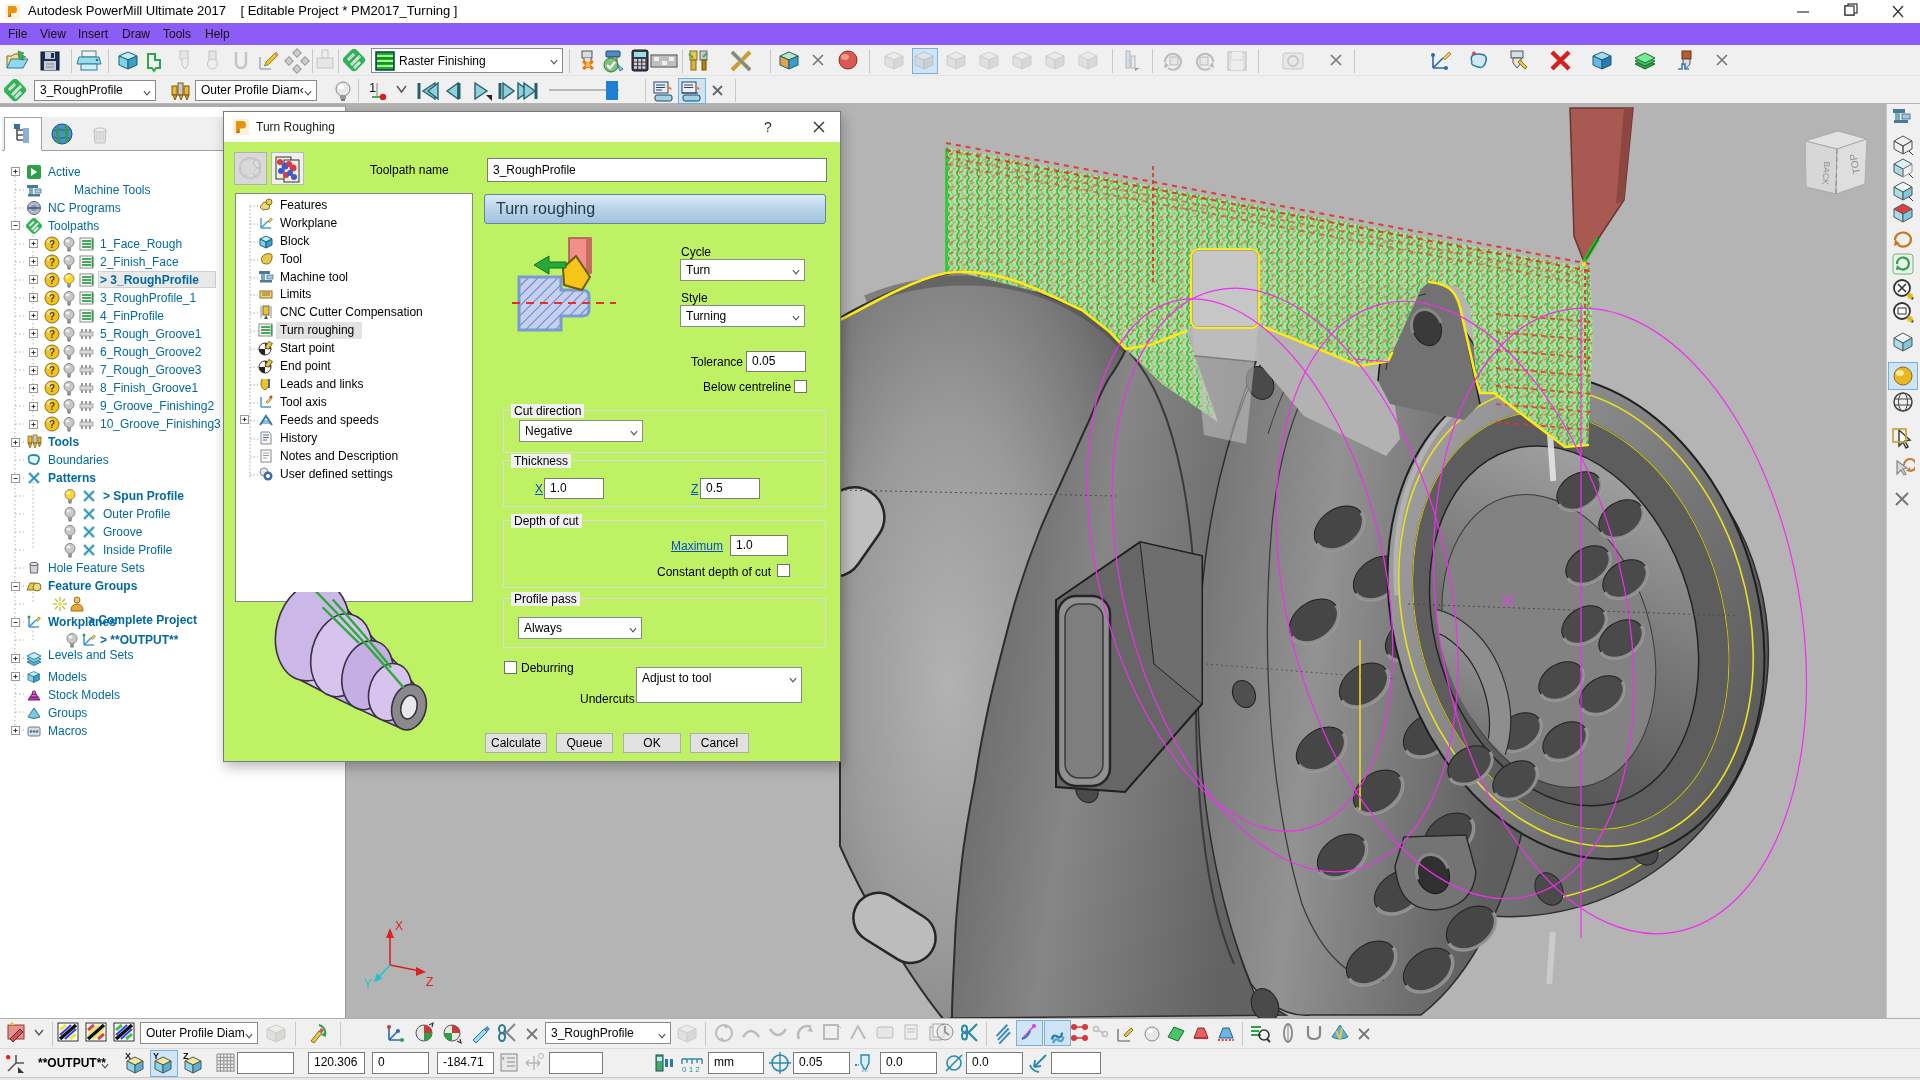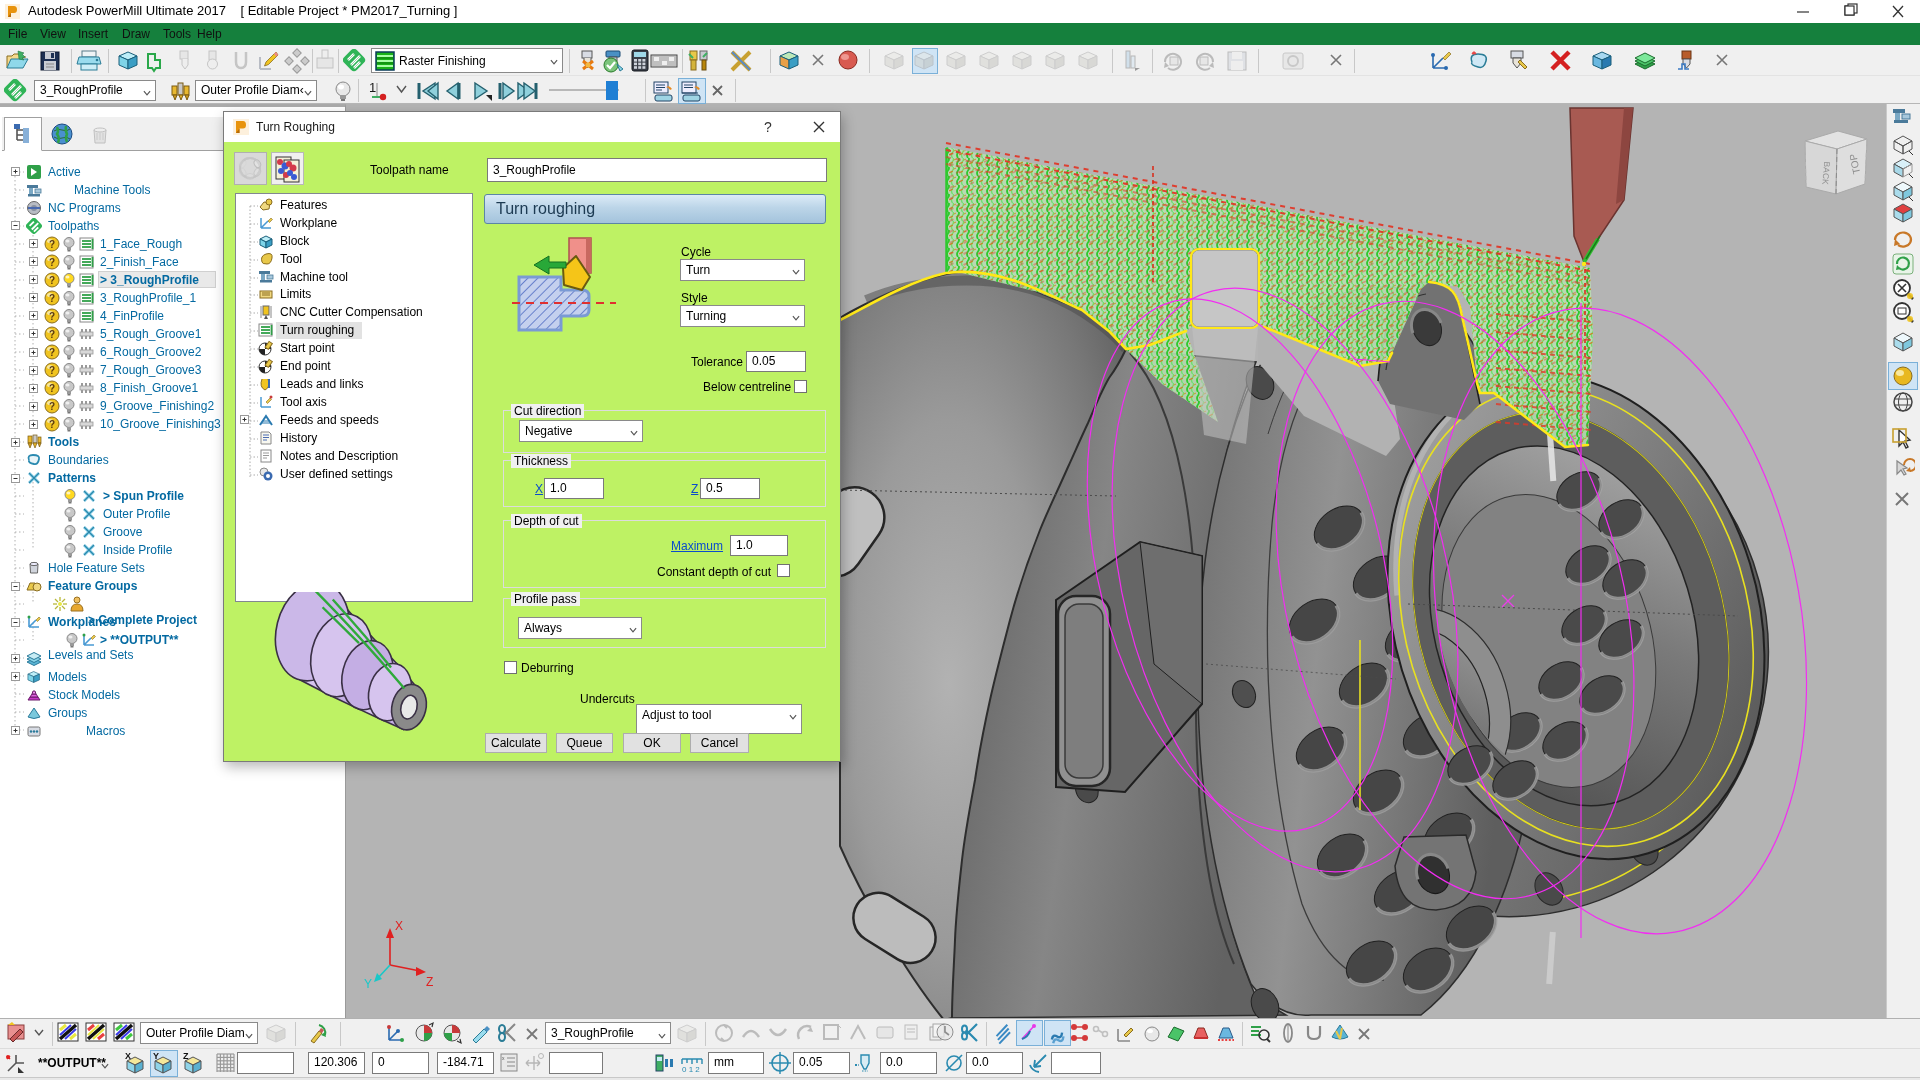--- a/index.html
+++ b/index.html
@@ -1,19 +1,19 @@
 <!DOCTYPE html>
 <html><head><meta charset="utf-8"><style>
 *{margin:0;padding:0;box-sizing:border-box;}
 html,body{width:1920px;height:1080px;overflow:hidden;background:#f0f0f0;
  font-family:"Liberation Sans",sans-serif;-webkit-font-smoothing:antialiased;}
 .abs{position:absolute;}
 #win{position:relative;width:1920px;height:1080px;background:#f0f0f0;}
 #titlebar{position:absolute;left:0;top:0;width:1920px;height:23px;background:#fff;font-size:13px;color:#000;}
-#menubar{position:absolute;left:0;top:23px;width:1920px;height:22px;background:#15803d;font-size:12px;color:#111;}
+#menubar{position:absolute;left:0;top:23px;width:1920px;height:22px;background:#8b5cf6;font-size:12px;color:#111;}
 #tb1{position:absolute;left:0;top:45px;width:1920px;height:31px;background:#f0f0f0;border-bottom:1px solid #e3e3e3;}
 #tb2{position:absolute;left:0;top:76px;width:1920px;height:28px;background:#f0f0f0;border-bottom:1px solid #b6b6b6;}
 #mainrow{position:absolute;left:0;top:104px;width:1920px;height:914px;background:#b4b4b4;}
 #leftpanel{position:absolute;left:0;top:104px;width:346px;height:914px;background:#fff;border-right:1px solid #9a9a9a;border-top:3px solid #ababab;}
 #rightbar{position:absolute;left:1886px;top:104px;width:34px;height:914px;background:#f0f0f0;border-left:1px solid #c9c9c9;}
 #rowA{position:absolute;left:0;top:1018px;width:1920px;height:30px;background:#f0f0f0;border-top:1px solid #b0b0b0;}
 #rowB{position:absolute;left:0;top:1048px;width:1920px;height:30px;background:#f0f0f0;border-top:1px solid #dcdcdc;}
 #botline{position:absolute;left:0;top:1077px;width:1920px;height:3px;background:#e8e8e8;border-top:1px solid #c8c8c8;}
 .sep{position:absolute;width:1px;background:#c8c8c8;}
 .combo{position:absolute;background:#fff;border:1px solid #8a8a8a;font-size:12px;color:#000;}
@@ -43,21 +43,21 @@
         <rect x="70" y="6" width="9" height="9" fill="#fff" stroke="#333" stroke-width="1.2"></rect>
         <path d="M118,6 L128,17 M128,6 L118,17" stroke="#333" stroke-width="1.3"></path>
       </svg>
     </div>
     <div id="menubar">
       <div class="abs" style="left:8px;top:4px">File</div>
       <div class="abs" style="left:40px;top:4px">View</div>
       <div class="abs" style="left:78px;top:4px">Insert</div>
       <div class="abs" style="left:122px;top:4px">Draw</div>
       <div class="abs" style="left:163px;top:4px">Tools</div>
-      <div class="abs" style="left:197px;top:4px">Help</div>
+      <div class="abs" style="left:205px;top:4px">Help</div>
     </div>
     <div id="tb1">
       <div class="sep" style="left:71px;top:4px;height:24px"></div>
       <div class="sep" style="left:108px;top:4px;height:24px"></div>
       <div class="sep" style="left:312px;top:4px;height:24px"></div>
       <div class="sep" style="left:338px;top:4px;height:24px"></div>
       <div class="combo" style="left:371px;top:3px;width:192px;height:25px">
         <svg class="abs" style="left:3px;top:2px" width="20" height="20" viewBox="0 0 20 20">
           <rect x="1" y="1" width="18" height="18" fill="#19b219" stroke="#0a3c5a" stroke-width="1.5"></rect>
           <g stroke="#a8ffa8" stroke-width="2">
@@ -1279,21 +1279,21 @@
       <rect x="0.5" y="0.5" width="8" height="8" fill="#fff" stroke="#999"></rect>
       <line x1="2.5" y1="4.5" x2="6.5" y2="4.5" stroke="#333"></line>
       <line x1="4.5" y1="2.5" x2="4.5" y2="6.5" stroke="#333"></line>
     </svg>
     <svg class="icon" style="left:26px;top:722.6300000000001px" width="16" height="16" viewBox="0 0 16 16">
       <rect x="2" y="4" width="12" height="9" rx="1.5" fill="#d8dce4" stroke="#777"></rect>
       <circle cx="5" cy="8.5" r="1.2" fill="#2a7a9a"></circle>
       <circle cx="8" cy="8.5" r="1.2" fill="#2a7a9a"></circle>
       <circle cx="11" cy="8.5" r="1.2" fill="#2a7a9a"></circle>
     </svg>
-    <div class="treetxt" style="left:48px;top:724px;margin-left:38px;">Macros</div>
+    <div class="treetxt" style="left:48px;top:724px;">Macros</div>
     <div id="rightbar"></div>
     <svg class="icon" style="left:1891px;top:106px" width="24" height="24" viewBox="0 0 24 24">
       <rect x="2" y="3" width="12" height="4" fill="#4a7a9a"></rect>
       <rect x="4" y="7" width="5" height="8" fill="#7aa8c4"></rect>
       <rect x="3" y="14" width="14" height="3" fill="#4a7a9a"></rect>
       <rect x="11" y="8" width="8" height="5" fill="#a8c8dc" stroke="#4a7a9a"></rect>
     </svg>
     <svg class="icon" style="left:1891px;top:133px" width="24" height="24" viewBox="0 0 24 24">
       <polygon points="3,8 12,3 21,8 12,13" fill="none" stroke="#555"></polygon>
       <polygon points="3,8 12,13 12,21 3,16" fill="none" stroke="#555"></polygon>
@@ -1875,18 +1875,18 @@
         </div><div class="lbl" style="left:467px;top:243px">Tolerance</div><div class="tbx" style="left:522px;top:239px;width:60px;height:21px">0.05</div><div class="lbl" style="left:479px;top:268px">Below centreline</div><div class="cb" style="left:570px;top:268px"></div><div class="grp" style="left:279px;top:298px;width:323px;height:43px"></div><div class="grplbl" style="left:287px;top:292px">Cut direction</div><div class="combo" style="left:295px;top:308px;width:124px;height:22px">
           <div class="tx" style="top:3px">Negative</div>
           <svg class="chev" style="top:8px" width="9" height="6" viewBox="0 0 9 6">
             <path d="M1,1 L4.5,5 L8,1" fill="none" stroke="#555" stroke-width="1.3"></path>
           </svg>
         </div><div class="grp" style="left:279px;top:348px;width:323px;height:47px"></div><div class="grplbl" style="left:287px;top:342px">Thickness</div><div class="lbl" style="left:311px;top:370px;color:#0a4ccc;text-decoration:underline">X</div><div class="tbx" style="left:320px;top:366px;width:60px;height:21px">1.0</div><div class="lbl" style="left:467px;top:370px;color:#0a4ccc;text-decoration:underline">Z</div><div class="tbx" style="left:476px;top:366px;width:60px;height:21px">0.5</div><div class="grp" style="left:279px;top:408px;width:323px;height:68px"></div><div class="grplbl" style="left:287px;top:402px">Depth of cut</div><div class="lbl" style="left:447px;top:427px;color:#0a4ccc;text-decoration:underline">Maximum</div><div class="tbx" style="left:506px;top:423px;width:58px;height:21px">1.0</div><div class="lbl" style="left:433px;top:453px">Constant depth of cut</div><div class="cb" style="left:553px;top:452px"></div><div class="grp" style="left:279px;top:486px;width:323px;height:50px"></div><div class="grplbl" style="left:287px;top:480px">Profile pass</div><div class="combo" style="left:294px;top:505px;width:124px;height:22px">
           <div class="tx" style="top:3px">Always</div>
           <svg class="chev" style="top:8px" width="9" height="6" viewBox="0 0 9 6">
             <path d="M1,1 L4.5,5 L8,1" fill="none" stroke="#555" stroke-width="1.3"></path>
           </svg>
-        </div><div class="cb" style="left:280px;top:549px"></div><div class="lbl" style="left:297px;top:549px">Deburring</div><div class="lbl" style="left:356px;top:580px">Undercuts</div><div class="combo" style="left:412px;top:592px;width:166px;height:30px">
+        </div><div class="cb" style="left:280px;top:549px"></div><div class="lbl" style="left:297px;top:549px">Deburring</div><div class="lbl" style="left:356px;top:580px">Undercuts</div><div class="combo" style="left:412px;top:555px;width:166px;height:36px">
           <div class="tx" style="top:3px">Adjust to tool</div>
           <svg class="chev" style="top:8px" width="9" height="6" viewBox="0 0 9 6">
             <path d="M1,1 L4.5,5 L8,1" fill="none" stroke="#555" stroke-width="1.3"></path>
           </svg>
         </div><div class="btn" style="left:261px;top:621px;width:62px;height:20px;padding-top:2px">Calculate</div><div class="btn" style="left:332px;top:621px;width:57px;height:20px;padding-top:2px">Queue</div><div class="btn" style="left:399px;top:621px;width:58px;height:20px;padding-top:2px">OK</div><div class="btn" style="left:466px;top:621px;width:59px;height:20px;padding-top:2px">Cancel</div></ellipse></div>
   </div>
 </body></html>

